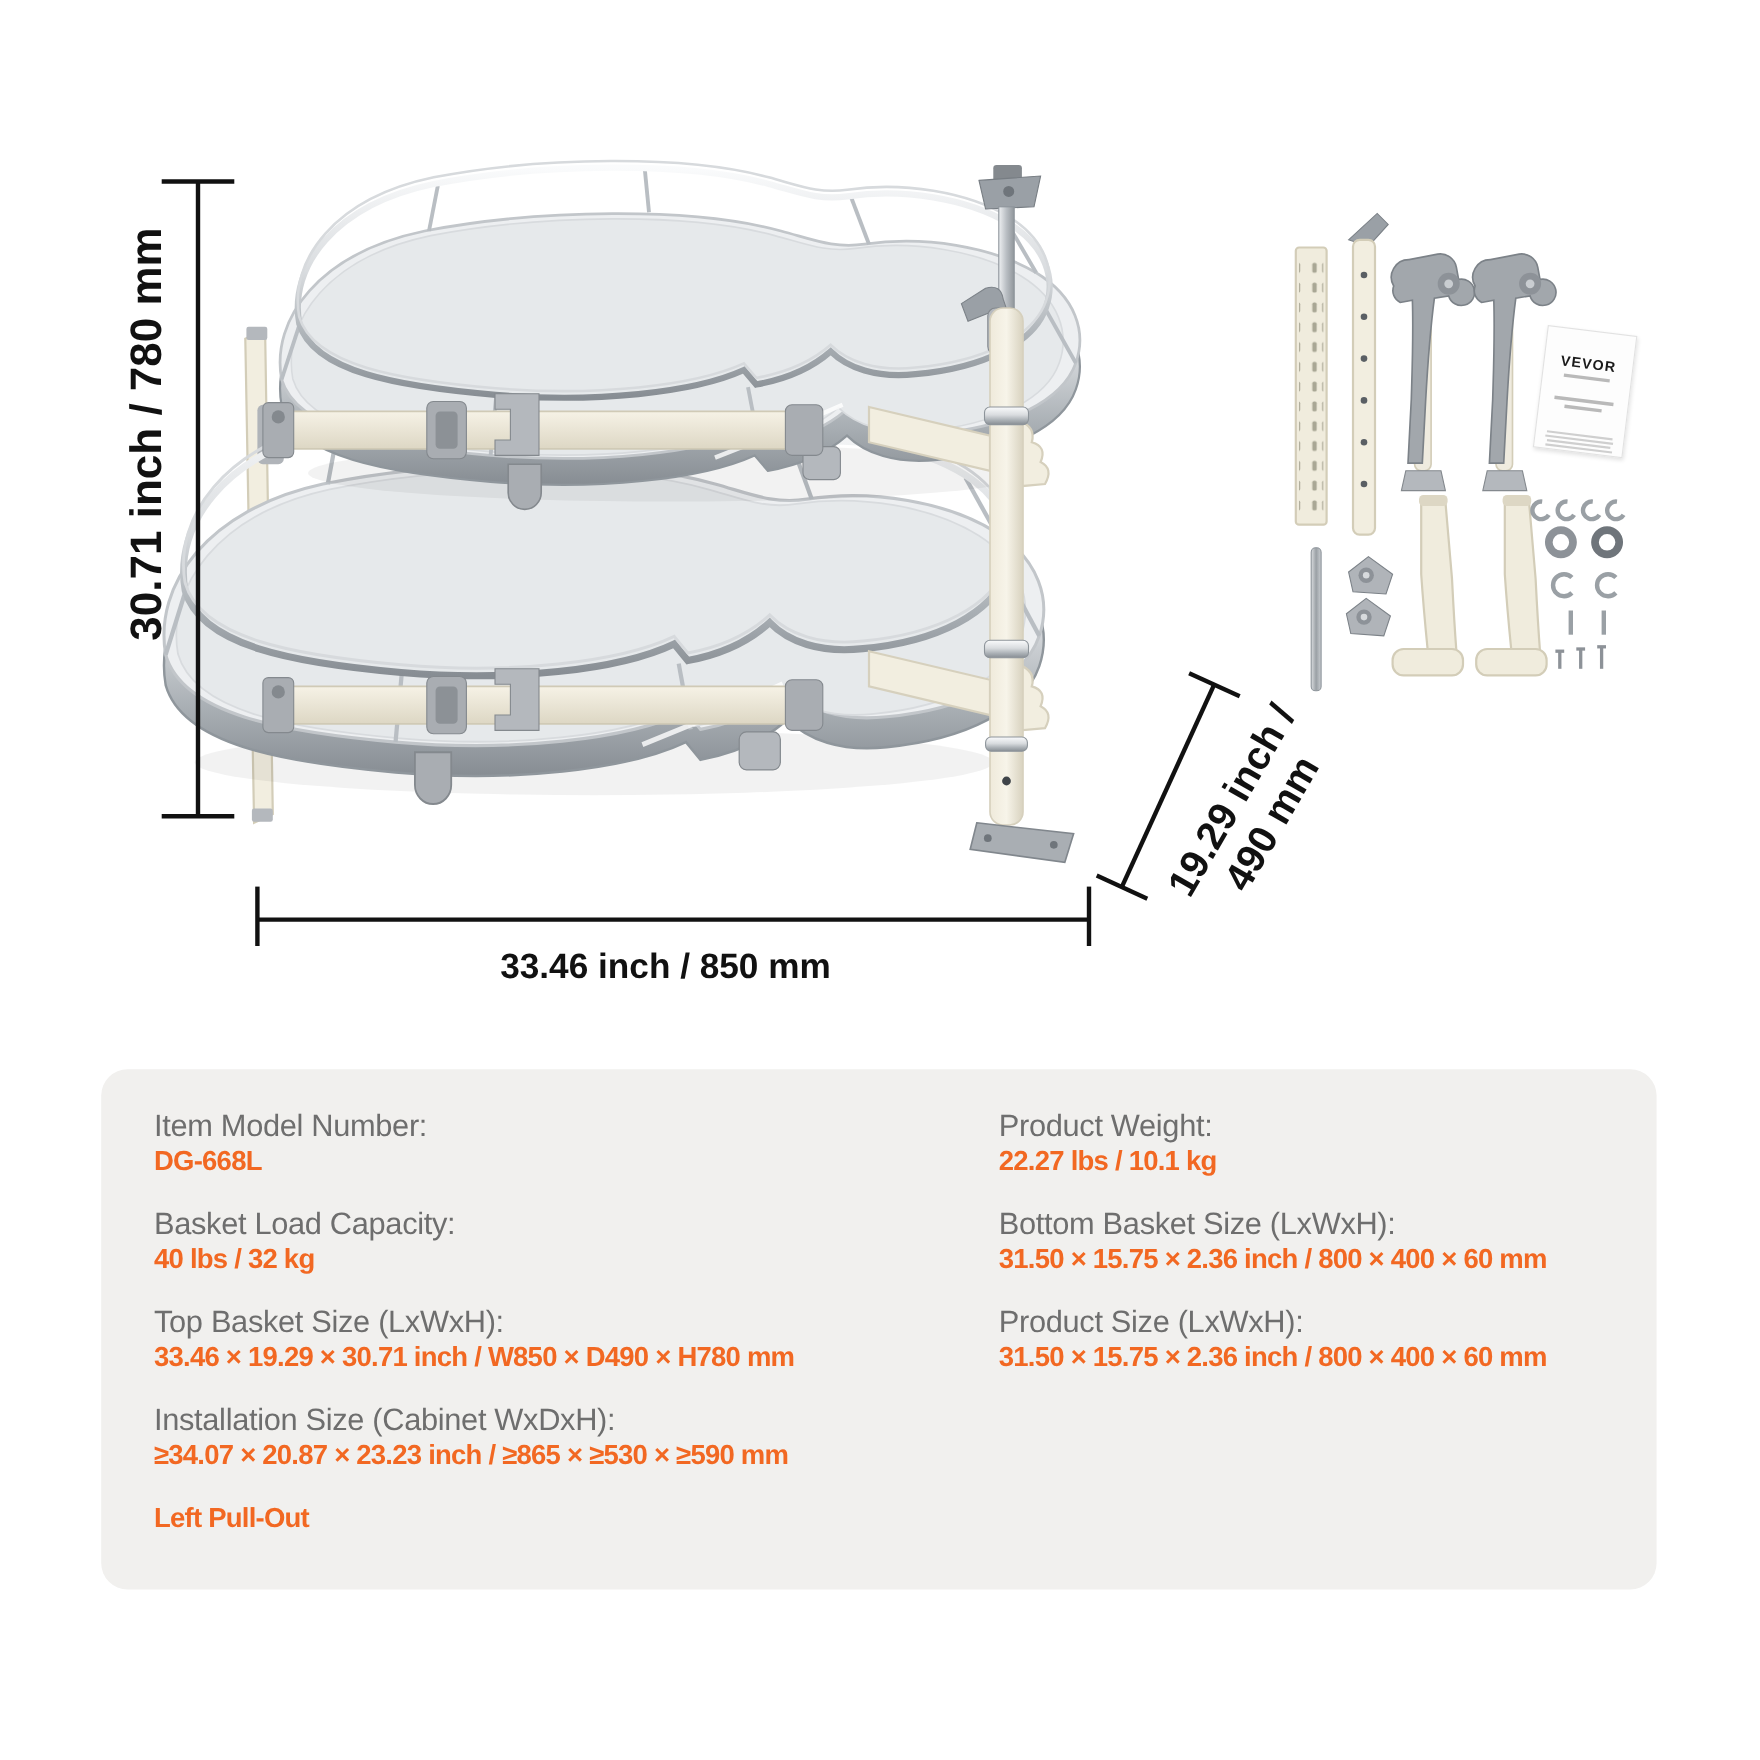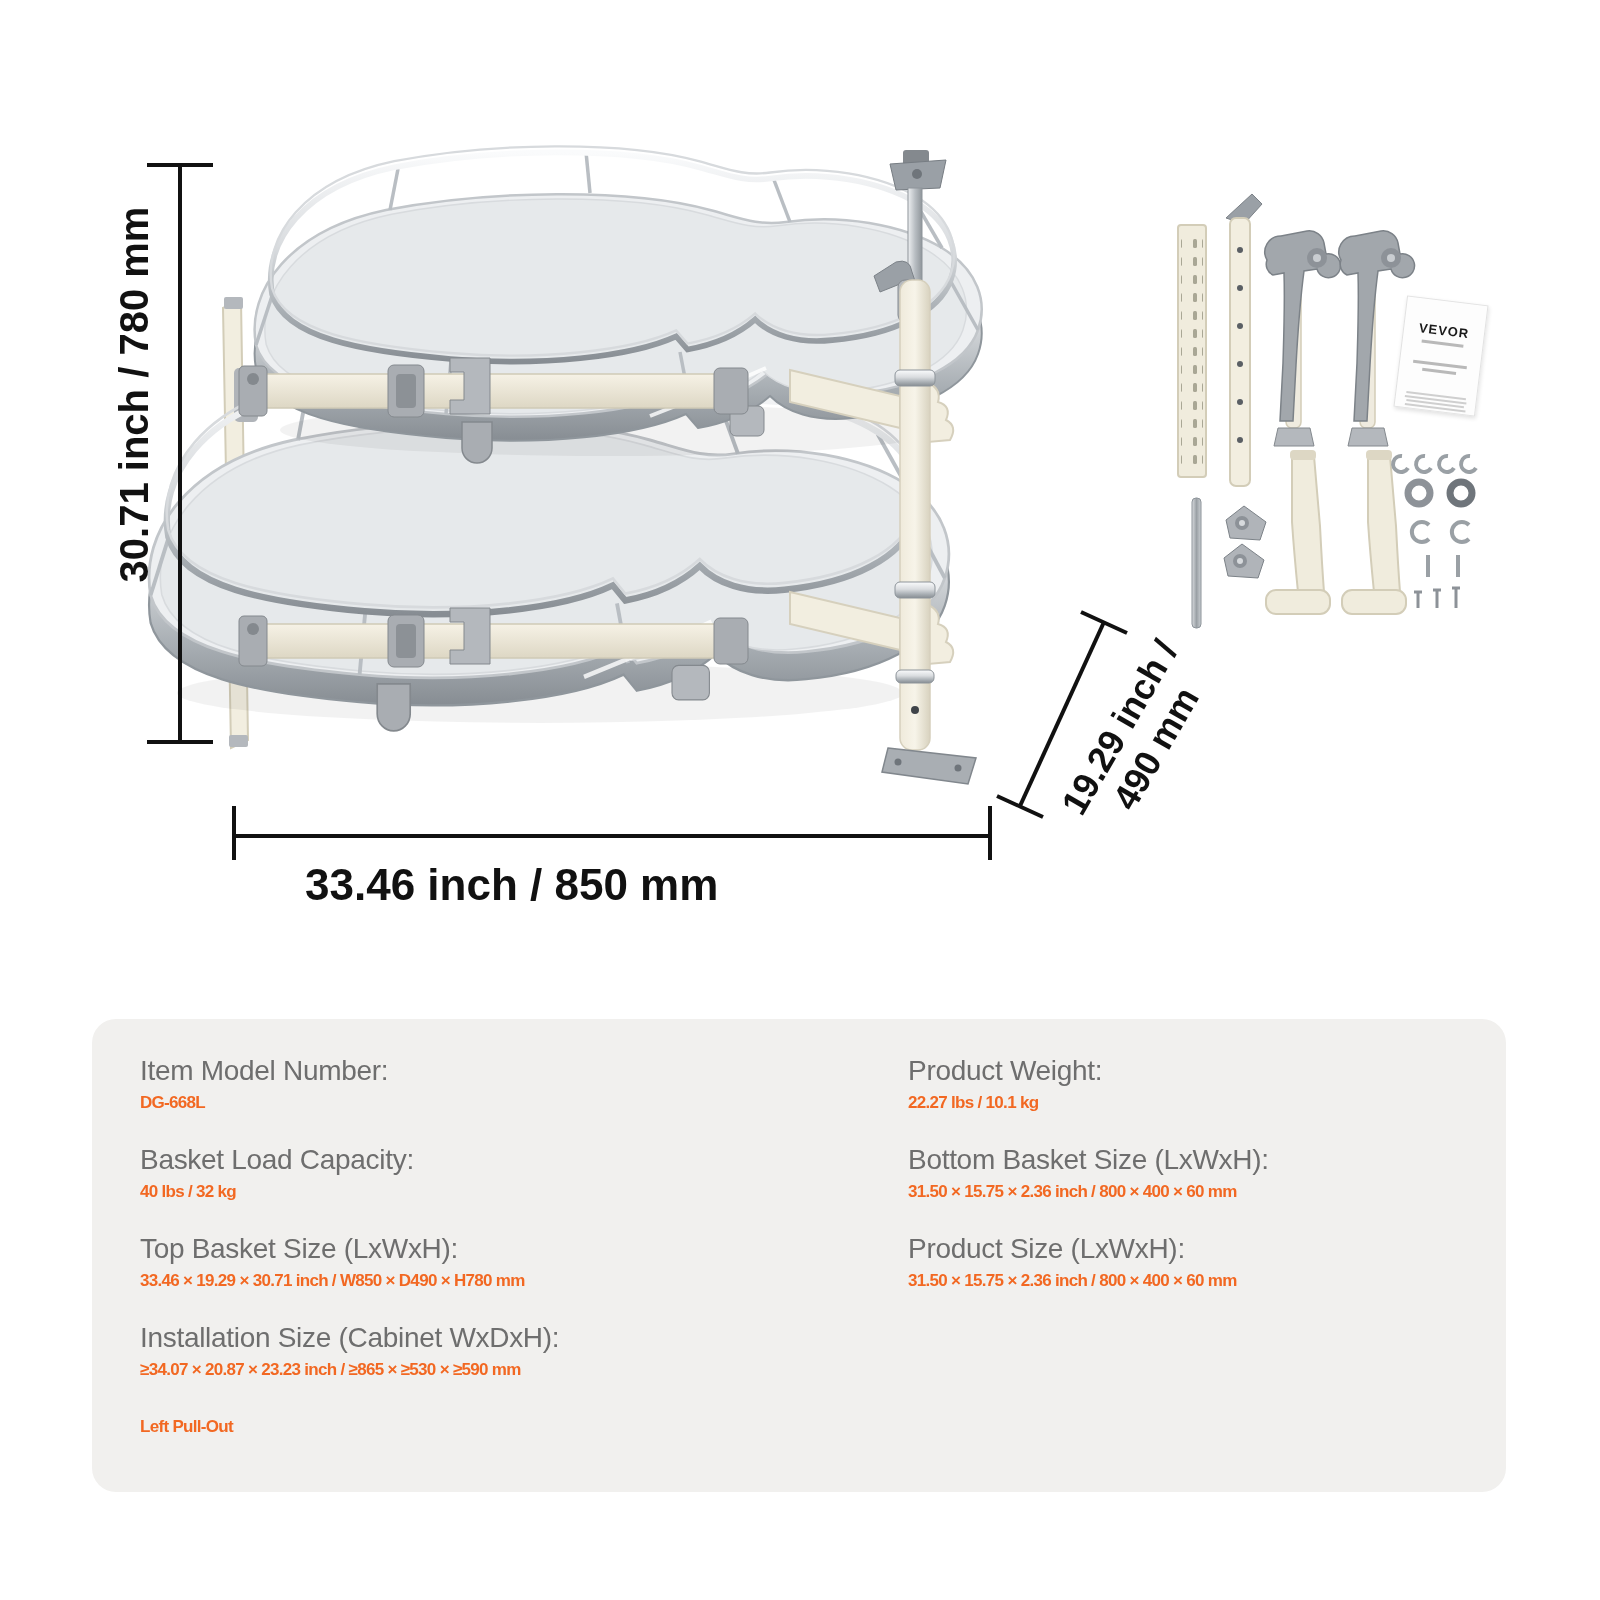--- a/index.html
+++ b/index.html
@@ -1,32 +1,32 @@
 <!DOCTYPE html>
 <html><head>
 <meta charset="utf-8">
 <style>
   html,body{margin:0;padding:0;background:#ffffff;}
   body{width:1600px;height:1600px;position:relative;font-family:"Liberation Sans",sans-serif;overflow:hidden;}
   .abs{position:absolute;}
 
   
   .dim-label{position:absolute;font-weight:bold;color:#111;white-space:nowrap;}
-  .dim-h{left:305px;top:860px;width:600px;font-size:44px;}
+  .dim-h{left:305px;top:860px;width:600px;text-align:center;font-size:32px;}
   .dim-v{left:-166px;top:372px;width:600px;text-align:center;font-size:40px;transform:rotate(-90deg);}
   .dim-d{left:1008px;top:696px;width:260px;text-align:center;font-size:36px;line-height:42px;transform:rotate(-60deg);}
 
   
-  .spec-panel{position:absolute;left:92px;top:972px;width:1414px;height:473px;background:#F1F0EE;border-radius:24px;margin-top:47px;}
+  .spec-panel{position:absolute;left:92px;top:972px;width:1414px;height:473px;background:#F1F0EE;border-radius:24px;}
   .spec-col{position:absolute;top:36px;}
   .spec-col.left{left:48px;width:660px;}
   .spec-col.right{left:816px;width:600px;}
   .spec-row{margin-bottom:25px;}
   .spec-label{font-size:28px;line-height:32px;color:#6E6E6E;letter-spacing:-0.3px;white-space:nowrap;}
-  .spec-value{font-size:17px;line-height:32px;color:#F26822;font-weight:bold;letter-spacing:-0.7px;white-space:nowrap;}
+  .spec-value{font-size:25px;line-height:32px;color:#F26822;font-weight:bold;letter-spacing:-0.7px;white-space:nowrap;}
 
   
   .manual{position:absolute;left:1400px;top:300px;width:80px;height:110px;background:#fdfdfd;border:1px solid #e2e2e2;box-shadow:1px 2px 4px rgba(0,0,0,0.12);transform:rotate(7deg);text-align:center;}
   .manual .brand{font-size:13px;font-weight:bold;letter-spacing:1px;color:#1a1a1a;margin-top:22px;}
   .manual .bar{background:#b9b9b9;height:3px;margin:4px auto;}
   .manual .fine{background:#cfcfcf;height:2px;margin:2px auto;}
 </style>
 </head>
 <body>
 

